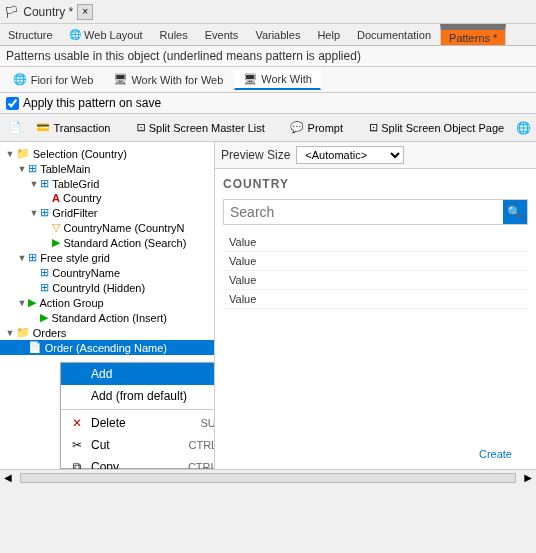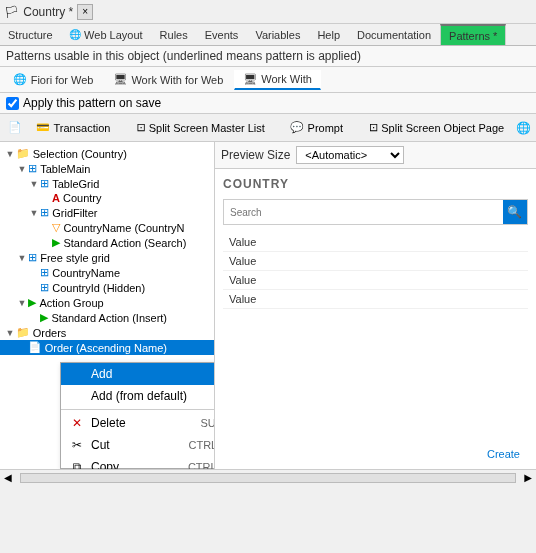--- a/index.html
+++ b/index.html
@@ -6,21 +6,21 @@
     body { width: 536px; height: 553px; font-family: 'Segoe UI', Arial, sans-serif; font-size: 12px; background: #f0f0f0; overflow: hidden; }
 
     
     .title-bar { display: flex; align-items: center; background: #f0f0f0; border-bottom: 1px solid #ccc; height: 24px; padding: 0 4px; }
     .title-bar-text { font-size: 12px; color: #333; margin-right: 0; }
     .close-btn { width: 16px; height: 16px; background: #e0e0e0; border: 1px solid #aaa; display: flex; align-items: center; justify-content: center; font-size: 10px; cursor: pointer; margin-left: 4px; }
 
     
     .nav-tabs { display: flex; background: #f0f0f0; border-bottom: 1px solid #bbb; height: 22px; }
     .nav-tab { padding: 3px 8px; font-size: 11px; color: #333; cursor: pointer; border-right: 1px solid transparent; white-space: nowrap; display: flex; align-items: center; }
-    .nav-tab.active { background: #22c55e; border-top: 2px solid #737373; border-left: 1px solid #ccc; border-right: 1px solid #ccc; }
+    .nav-tab.active { background: #f97316; border-top: 6px solid #737373; border-left: 1px solid #ccc; border-right: 1px solid #ccc; }
 
     
     .pattern-tabs { display: flex; align-items: center; background: #f8f8f8; border-bottom: 1px solid #ccc; padding: 2px 4px; height: 26px; }
     .pattern-tab { display: flex; align-items: center; padding: 2px 8px; font-size: 11px; color: #333; cursor: pointer; border: 1px solid transparent; margin-right: 2px; }
     .pattern-tab .icon { margin-right: 4px; }
 
     
     .info-bar { background: #f8f8f8; padding: 3px 6px; font-size: 12px; color: #333; border-bottom: 1px solid #ccc; }
 
     
@@ -49,21 +49,21 @@
 
     
     .preview-panel { flex: 1; background: #fff; overflow: hidden; position: relative; }
     .preview-toolbar { display: flex; align-items: center; padding: 4px 6px; border-bottom: 1px solid #ccc; background: #f8f8f8; }
     .preview-label { font-size: 12px; color: #333; margin-right: 6px; }
     .preview-select { font-size: 11px; border: 1px solid #bbb; padding: 1px 4px; background: #fff; width: 108px; }
 
     .preview-content { padding: 8px; }
     .preview-title { font-size: 12px; color: #666; letter-spacing: 1px; margin-bottom: 8px; font-weight: 600; }
     .search-row { display: flex; align-items: center; border: 1px solid #ccc; margin-bottom: 8px; }
-    .search-input { flex: 1; border: none; padding: 4px 6px; font-size: 10px; outline: none; color: #999; }
+    .search-input { flex: 1; border: none; padding: 4px 6px; font-size: 14px; outline: none; color: #999; }
     .search-btn { width: 24px; height: 24px; display: flex; align-items: center; justify-content: center; background: #0078d4; color: white; cursor: pointer; font-size: 12px; }
     .list-value { padding: 3px 6px; font-size: 11px; color: #333; border-bottom: 1px solid #f0f0f0; }
     .context-menu { position: absolute; background: #fff; border: 1px solid #aaa; box-shadow: 2px 2px 6px rgba(0,0,0,0.2); min-width: 180px; z-index: 100; }
     .context-menu-item { display: flex; align-items: center; padding: 4px 8px; font-size: 12px; cursor: pointer; position: relative; }
     .context-menu-item.active { background: #0078d4; color: #ffffff; }
     .context-menu-item .shortcut { margin-left: auto; color: #666; font-size: 11px; }
     .context-menu-item .icon { width: 16px; margin-right: 6px; text-align: center; }
     .context-menu-separator { height: 1px; background: #ccc; margin: 2px 0; }
 
     
@@ -296,21 +296,21 @@
       <div class="preview-title">COUNTRY</div>
       <div class="search-row">
         <input type="text" class="search-input" placeholder="Search" style="">
         <div class="search-btn">🔍</div>
       </div>
       <div class="list-value">Value</div>
       <div class="list-value">Value</div>
       <div class="list-value">Value</div>
       <div class="list-value">Value</div>
     </div>
-    <div style="position:absolute; bottom:8px; right:16px;margin-left:20px;">
+    <div style="position:absolute; bottom:8px; right:24px;margin-left:20px;">
       <span style="color:#0078d4; cursor:pointer; font-size:11px;">Create</span>
     </div>
   </div>
 </div>
 
 <div class="bottom-bar">
   <span style="font-size:10px; padding:0 4px; cursor:pointer;">◀</span>
   <div class="scrollbar-track"></div>
   <span style="font-size:10px; padding:0 4px; cursor:pointer;">▶</span>
 </div>

